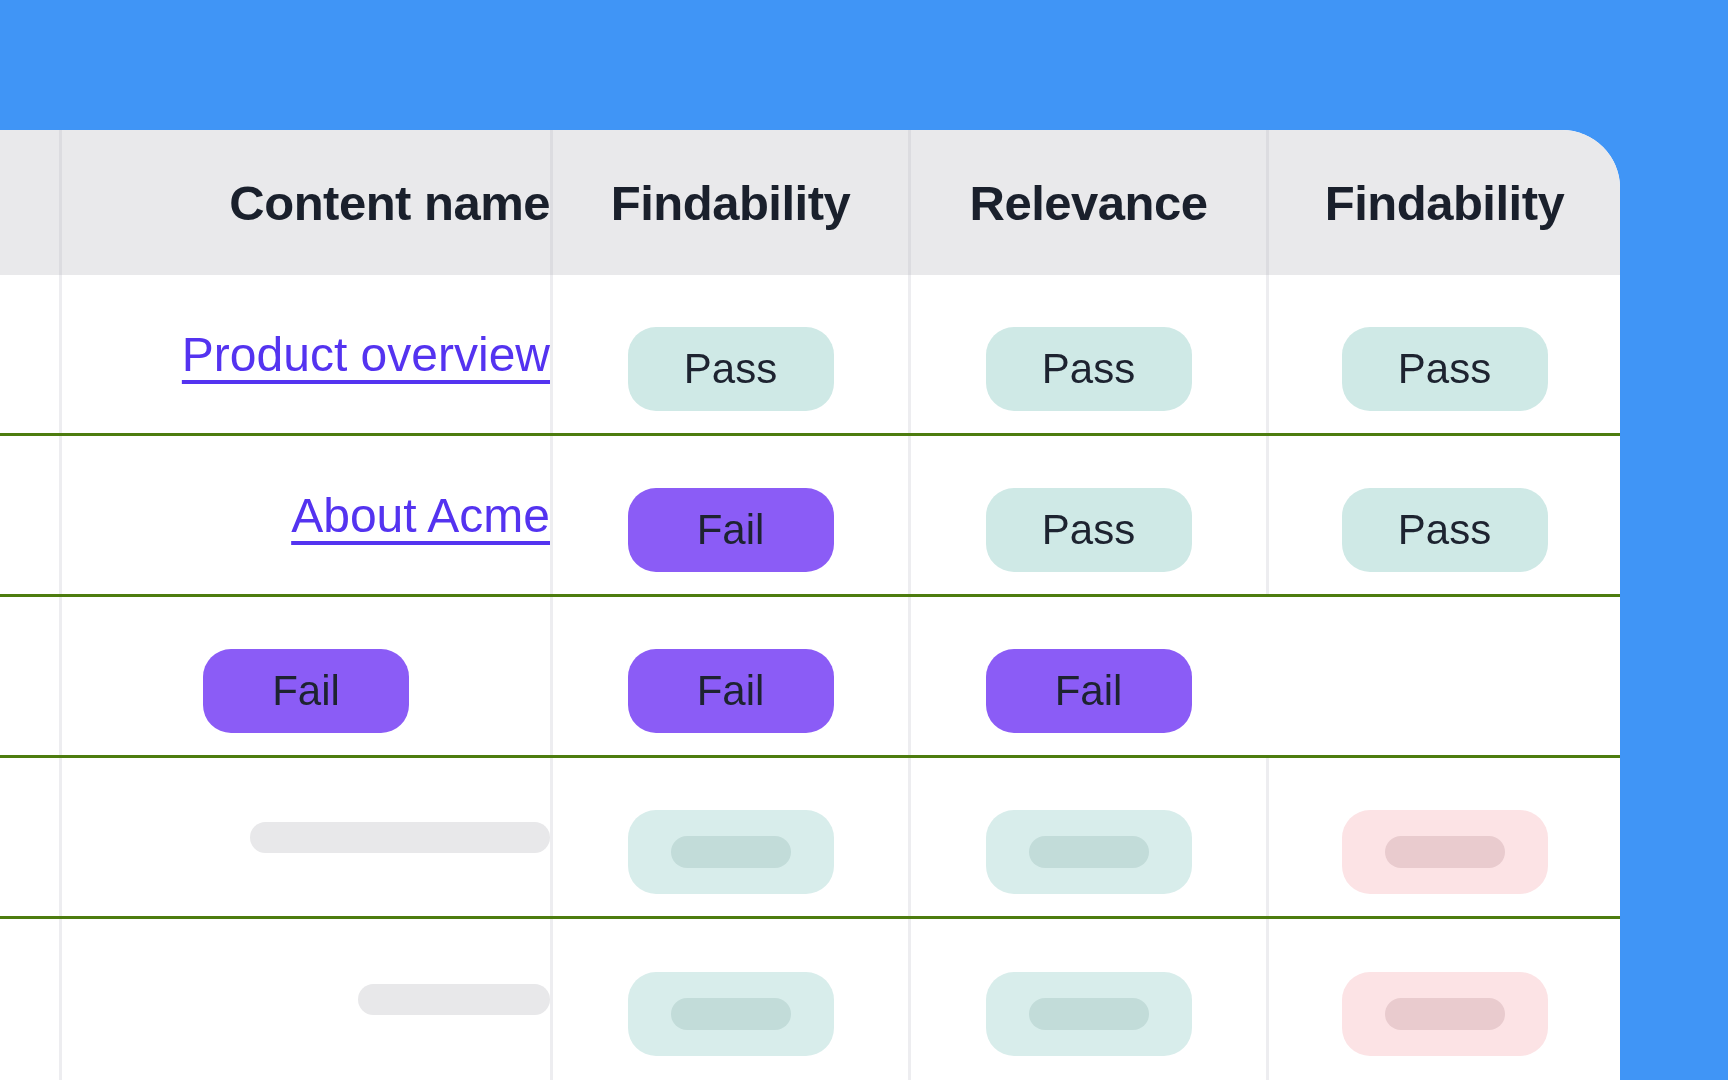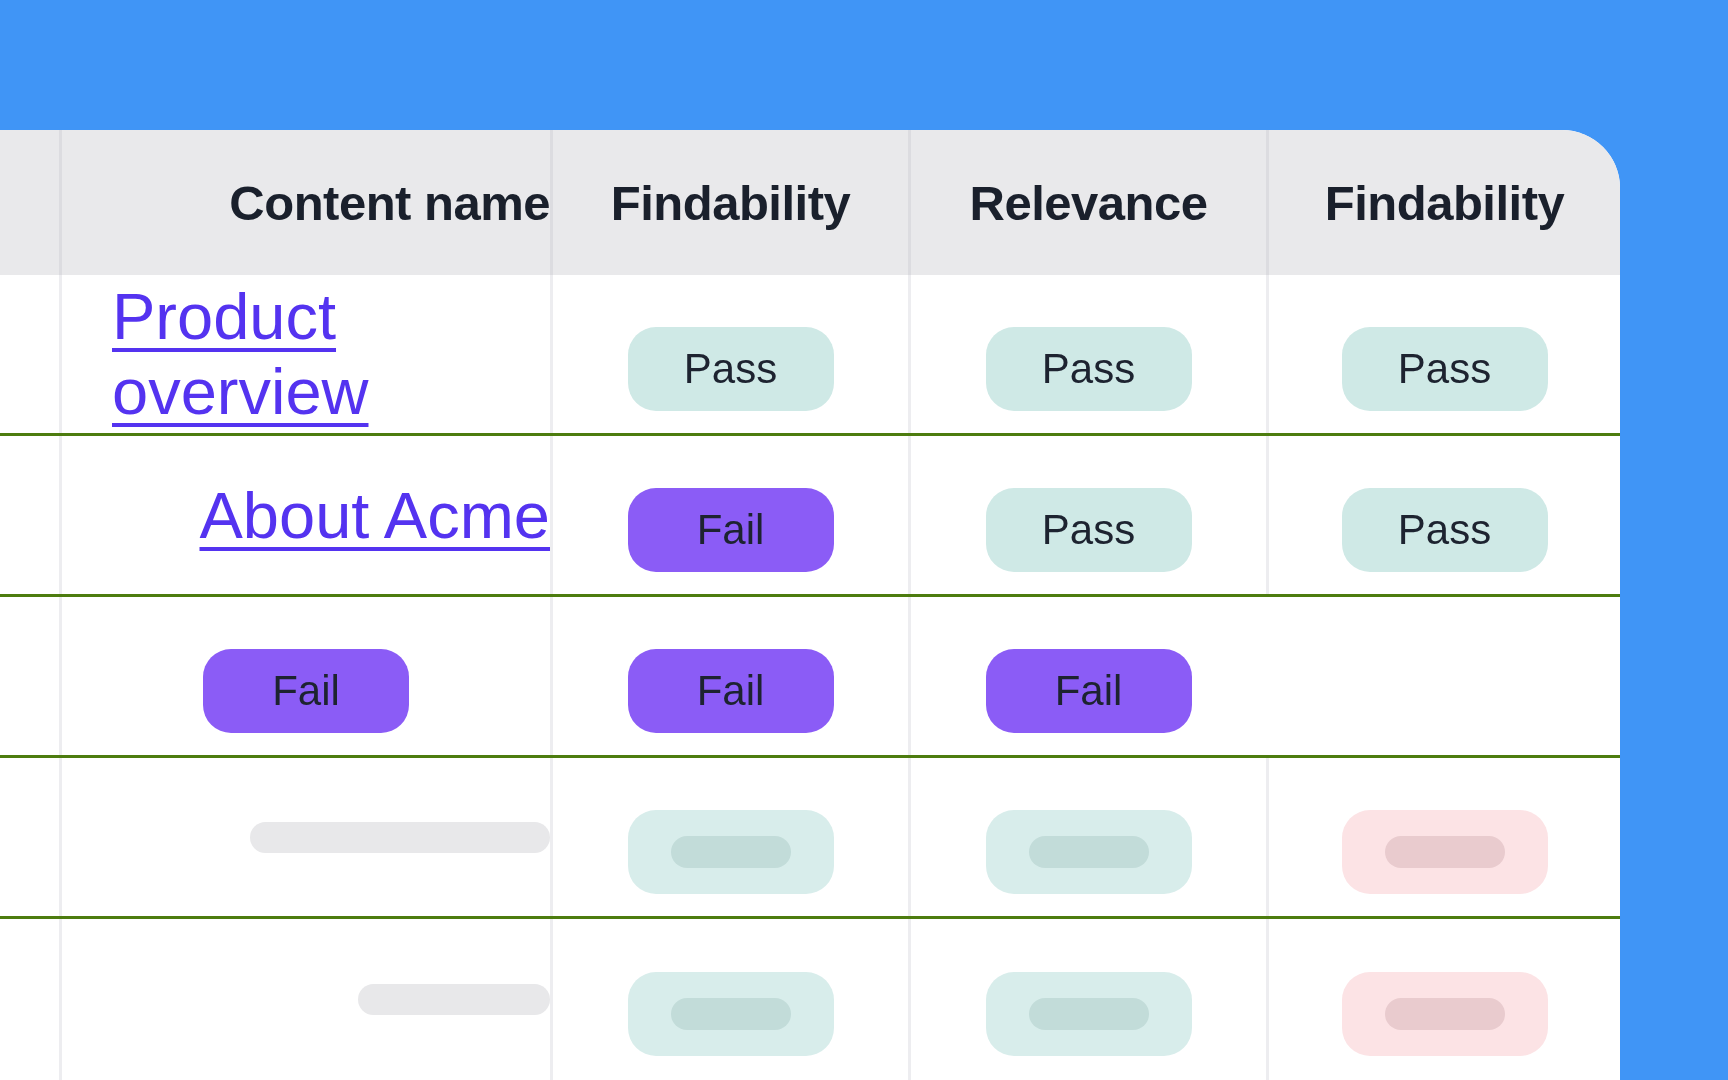--- a/index.html
+++ b/index.html
@@ -37,21 +37,21 @@
     border-left:3px solid #ededf0;
     box-sizing:border-box;
     overflow:hidden;
   }
   .cell:first-child{border-left:none;}
   .cell.name-cell{justify-content:flex-end;padding-left:50px;}
   .header-label{
     font-size:49px;font-weight:700;color:#1a202c;letter-spacing:-0.5px;
   }
   .content-link{
-    font-size:65px;font-weight:500;color:#5433f0;
+    font-size:48px;font-weight:500;color:#5433f0;
     text-decoration:underline;
     text-decoration-thickness:4px;
     text-underline-offset:9px;
     cursor:pointer;
   }
   .badge{
     width:206px;height:84px;border-radius:28px;
     display:flex;align-items:center;justify-content:center;
     font-size:42px;font-weight:500;color:#1d2330;margin-top:29px;
   }

